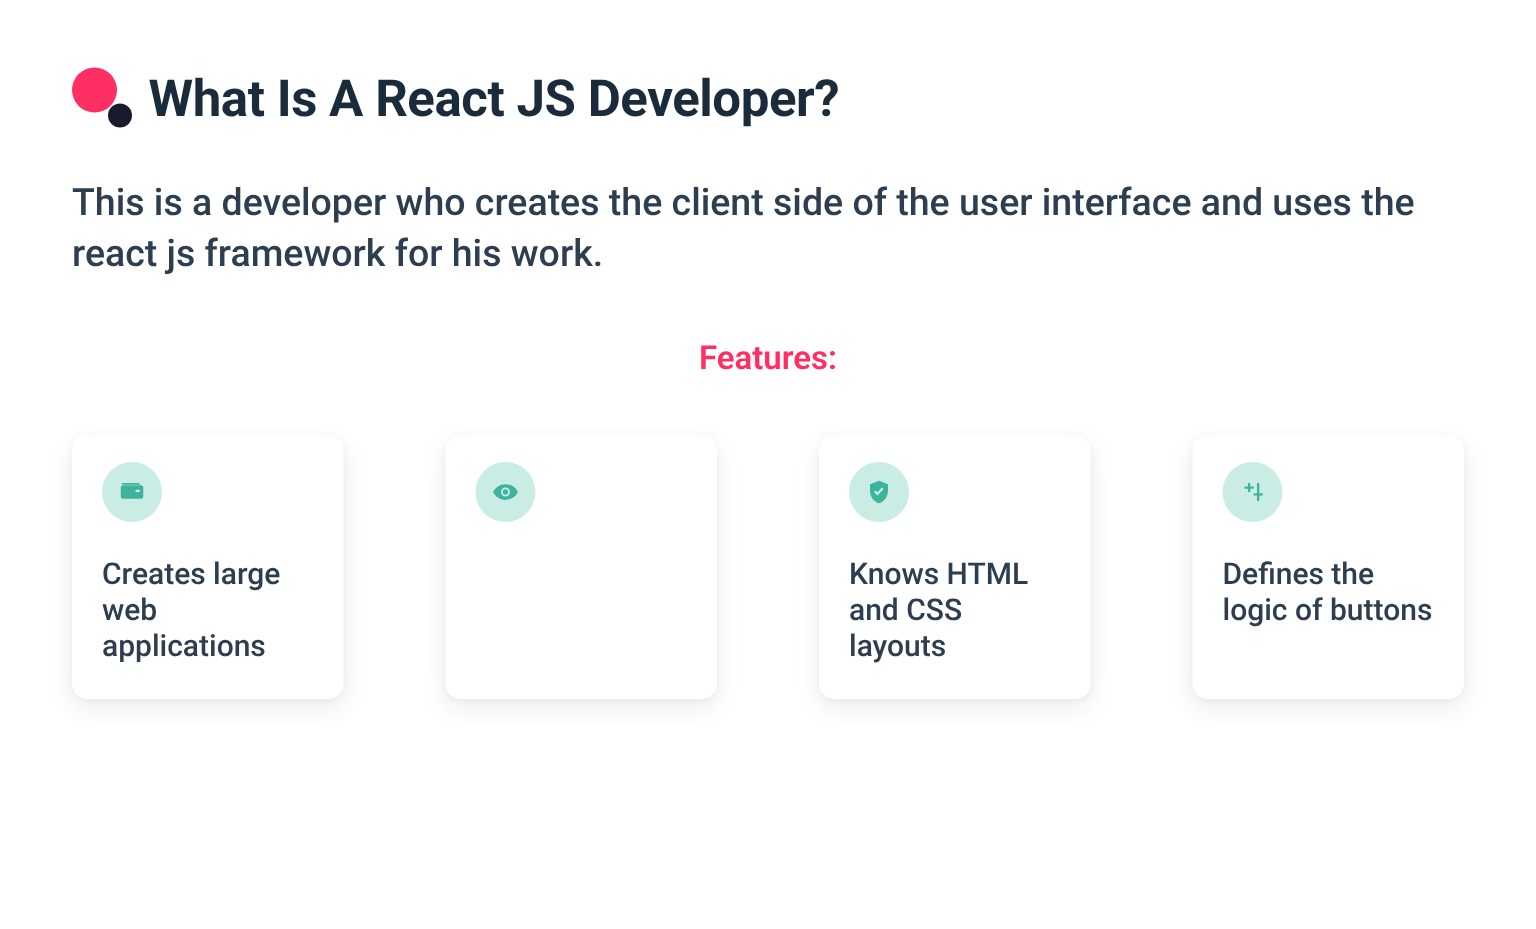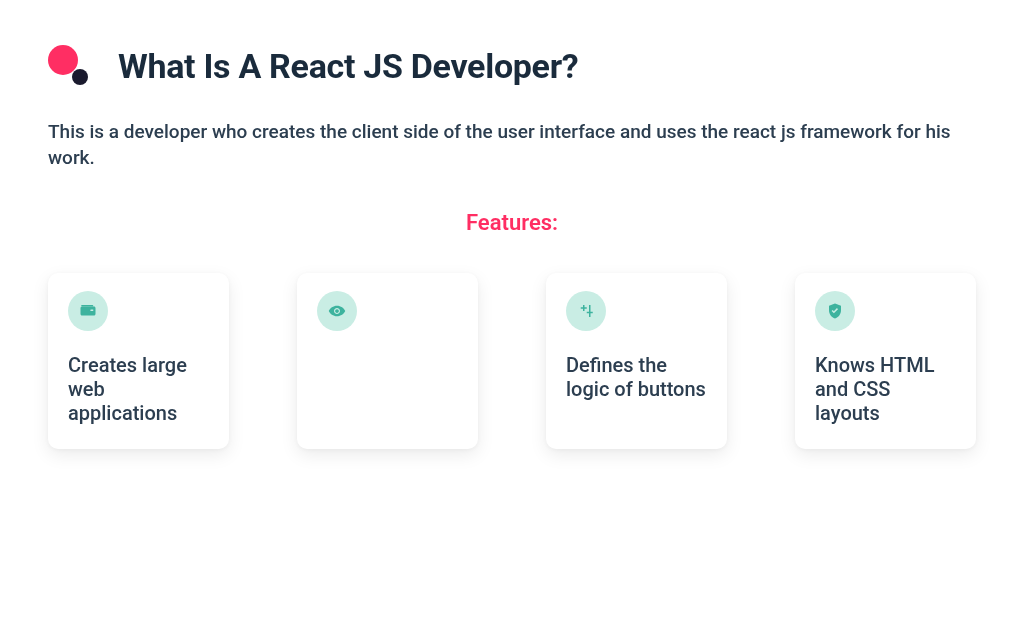--- a/index.html
+++ b/index.html
@@ -11,21 +11,21 @@
       font-family: -apple-system, BlinkMacSystemFont, 'Segoe UI', Roboto, Helvetica, Arial, sans-serif;
       background: #ffffff;
       width: 1024px;
       height: 619px;
       padding: 45px 48px;
       color: #1a2b3c;
     }
     .header {
       display: flex;
       align-items: center;
-      gap: 28px;
+      gap: 9px;
       margin-bottom: 32px;
     }
     .logo {
       position: relative;
       width: 42px;
       height: 42px;
       flex-shrink: 0;
     }
     .logo-big {
       position: absolute;
@@ -45,21 +45,21 @@
       bottom: 2px;
       right: 2px;
     }
     .title {
       font-size: 34px;
       font-weight: 700;
       color: #1a2b3c;
       letter-spacing: -0.3px;
     }
     .description {
-      font-size: 19px;
+      font-size: 25px;
       font-weight: 500;
       line-height: 1.35;
       color: #2c3e50;
       margin-bottom: 40px;
     }
     .features-label {
       font-size: 22px;
       font-weight: 600;
       color: #ff2e63;
       margin-bottom: 38px;
@@ -127,28 +127,28 @@
     <div class="card-icon">
       <svg viewBox="0 0 24 24">
           <path d="M12 5C7 5 2.7 8.1 1 12c1.7 3.9 6 7 11 7s9.3-3.1 11-7c-1.7-3.9-6-7-11-7zm0 11c-2.2 0-4-1.8-4-4s1.8-4 4-4 4 1.8 4 4-1.8 4-4 4zm0-6.5c-1.4 0-2.5 1.1-2.5 2.5s1.1 2.5 2.5 2.5 2.5-1.1 2.5-2.5-1.1-2.5-2.5-2.5z"></path>
         </svg>
     </div>
   </div>
 
   <div class="card">
     <div class="card-icon">
       <svg viewBox="0 0 24 24">
+          <path d="M12 2L4 5v6c0 5 3.4 9.7 8 11 4.6-1.3 8-6 8-11V5l-8-3zm-1.5 13l-3-3 1.4-1.4 1.6 1.6 4.1-4.1 1.4 1.4-5.5 5.5z"></path>
+        </svg>
+    </div>
+    <div class="card-text">Knows HTML and CSS layouts</div>
+  </div>
+
+  <div class="card">
+    <div class="card-icon">
+      <svg viewBox="0 0 24 24">
           <path d="M8 4v3H5v2h3v3h2V9h3V7h-3V4H8zm8 0v9h-3v2h3v5h2v-5h3v-2h-3V4h-2z"></path>
         </svg>
     </div>
     <div class="card-text">Defines the logic of buttons</div>
   </div>
 
-  <div class="card">
-    <div class="card-icon">
-      <svg viewBox="0 0 24 24">
-          <path d="M12 2L4 5v6c0 5 3.4 9.7 8 11 4.6-1.3 8-6 8-11V5l-8-3zm-1.5 13l-3-3 1.4-1.4 1.6 1.6 4.1-4.1 1.4 1.4-5.5 5.5z"></path>
-        </svg>
-    </div>
-    <div class="card-text">Knows HTML and CSS layouts</div>
-  </div>
-
 </div>
 
 </body></html>

